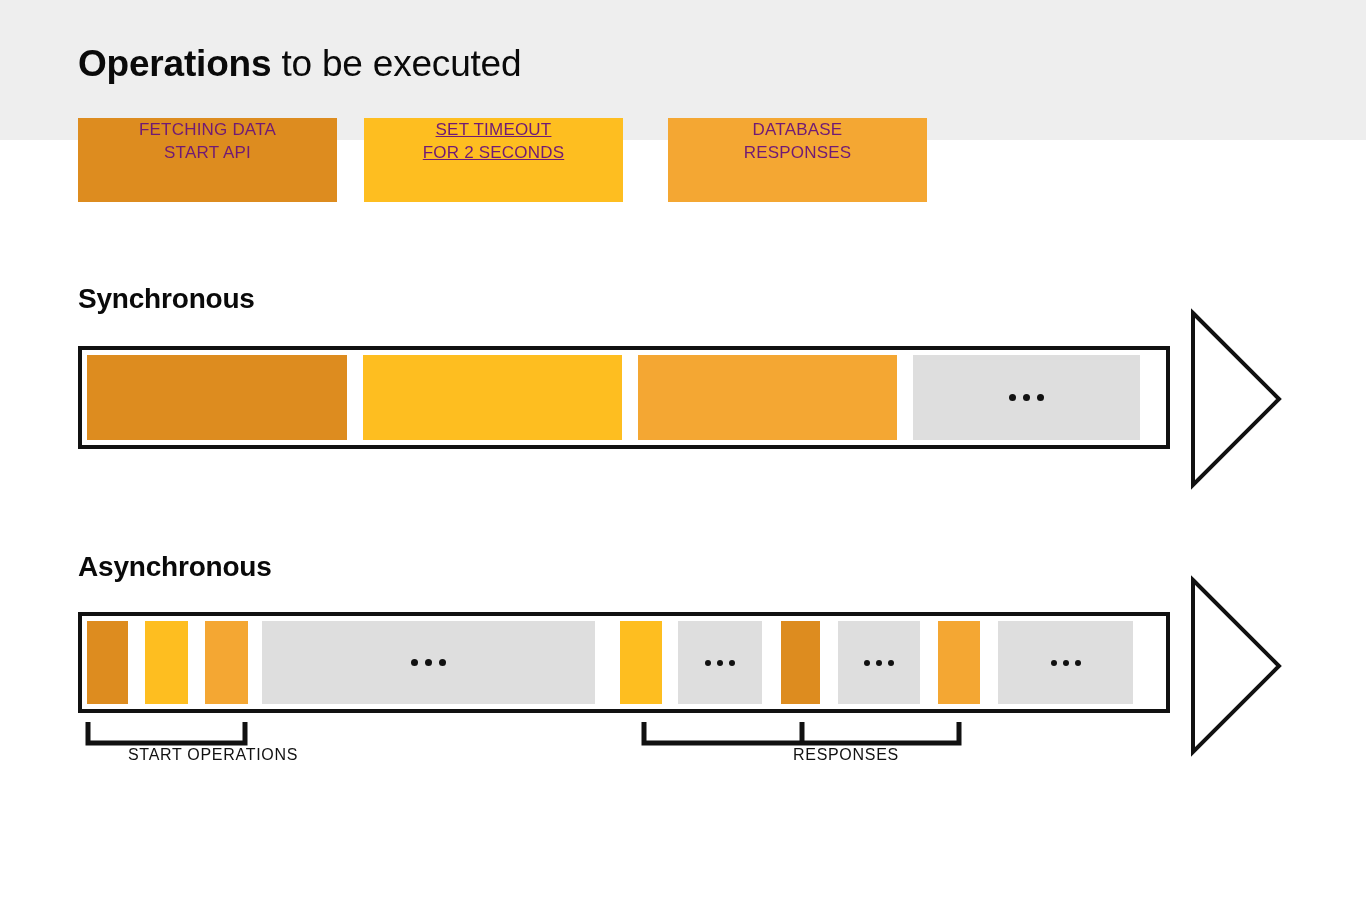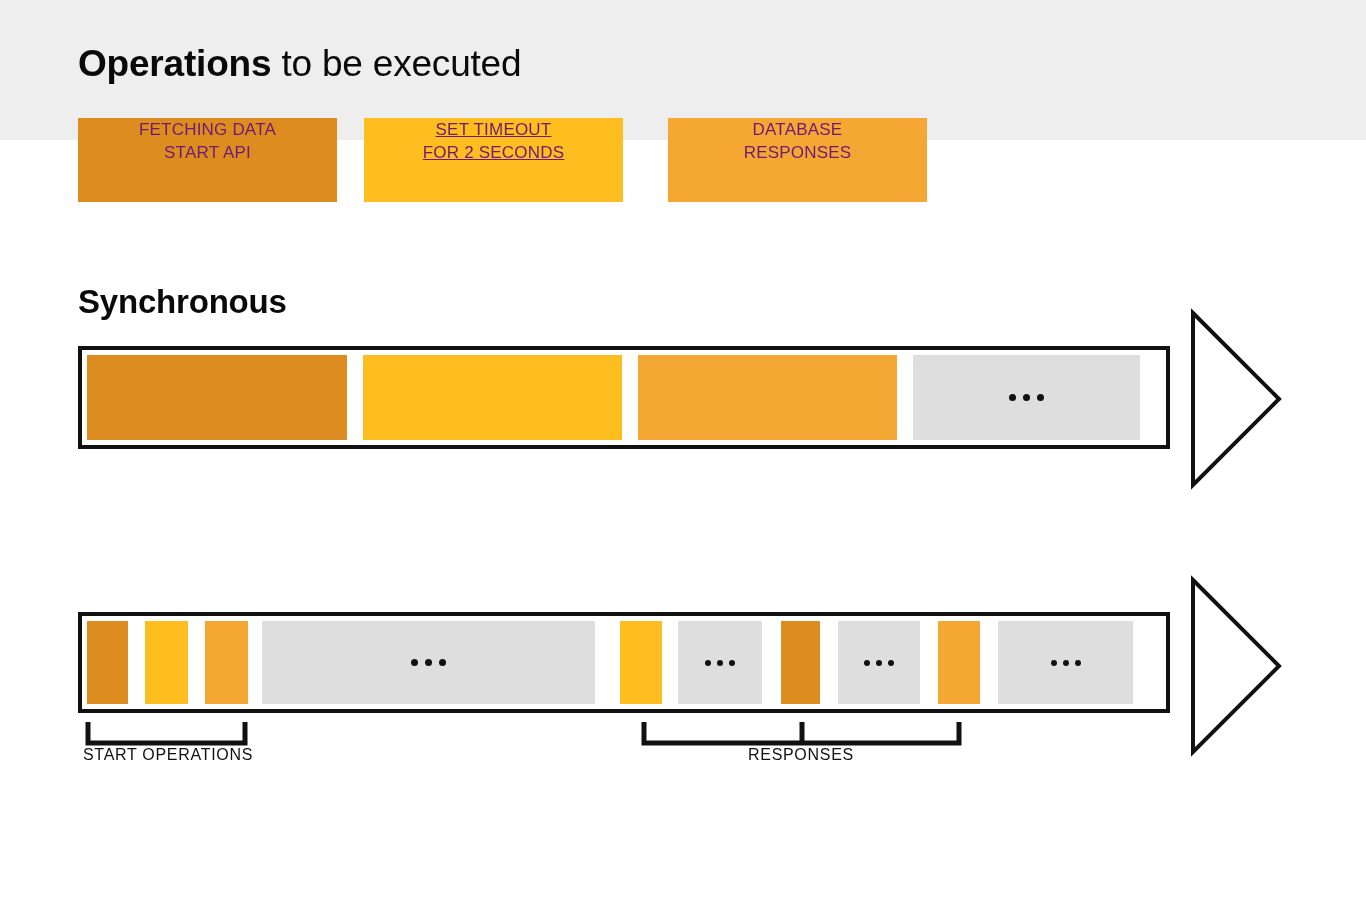--- a/index.html
+++ b/index.html
@@ -64,21 +64,21 @@
     letter-spacing: 0.2px;
     box-sizing: border-box;
     padding: 0 6px;
   }
   .chip-line { display: block; }
 
   
   .section-label {
     position: absolute;
     left: 78px;
-    font-size: 33px;
+    font-size: 28px;
     font-weight: 700;
     color: #0a0a0a;
     letter-spacing: -0.2px;
     white-space: nowrap;
   }
   .section-label.sync  { top: 283px; }
   .section-label.async { top: 551px; }
 
   
   .track {
@@ -130,20 +130,21 @@
     height: 24px;
   }
   .bracket-label {
     position: absolute;
     top: 746px;
     font-size: 16px;
     letter-spacing: 0.7px;
     color: #111111;
     white-space: nowrap;
     font-weight: 400;
+    margin-left: 45px;
   }
 </style>
 </head>
 <body>
 
 <div class="stage">
 
   <div class="header-band"></div>
 
   <div class="page-title">
@@ -185,20 +186,21 @@
         </span>
     </div>
   </div>
 
   <div class="arrow-head sync">
     <svg width="96" height="182" viewBox="0 0 96 182" xmlns="http://www.w3.org/2000/svg">
       <polygon points="5,5 91,91 5,177" fill="none" stroke="#111111" stroke-width="4" stroke-linejoin="miter"></polygon>
     </svg>
   </div>
 
+  <div class="section-label async">Asynchronous</div>
 
   <div class="track async">
     <div class="block" style="left:5px;width:41px;background:#dd8c1f;"></div>
     <div class="block" style="left:63px;width:43px;background:#febe20;"></div>
     <div class="block" style="left:123px;width:43px;background:#f4a733;"></div>
     <div class="block" style="left:180px;width:333px;background:#dedede;">
       <span class="ellipsis">
           <i></i>
           <i></i>
           <i></i>

